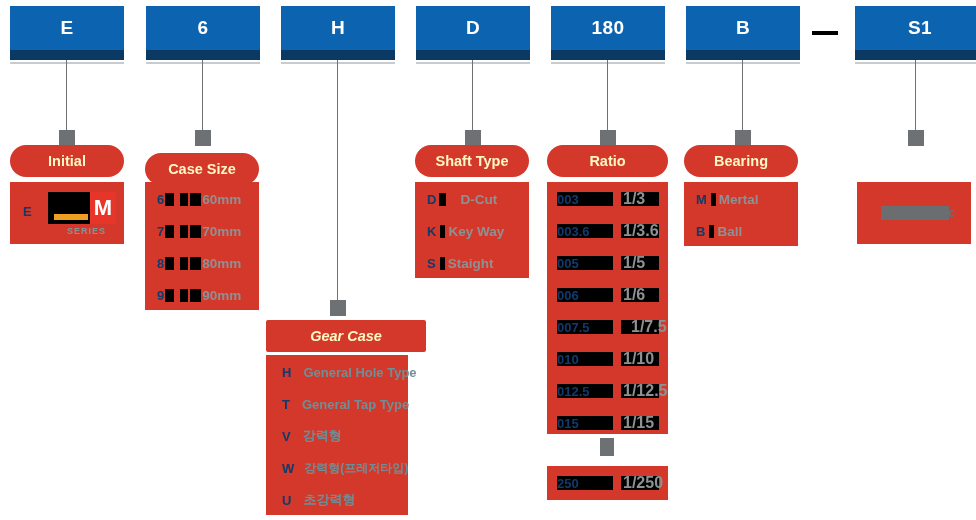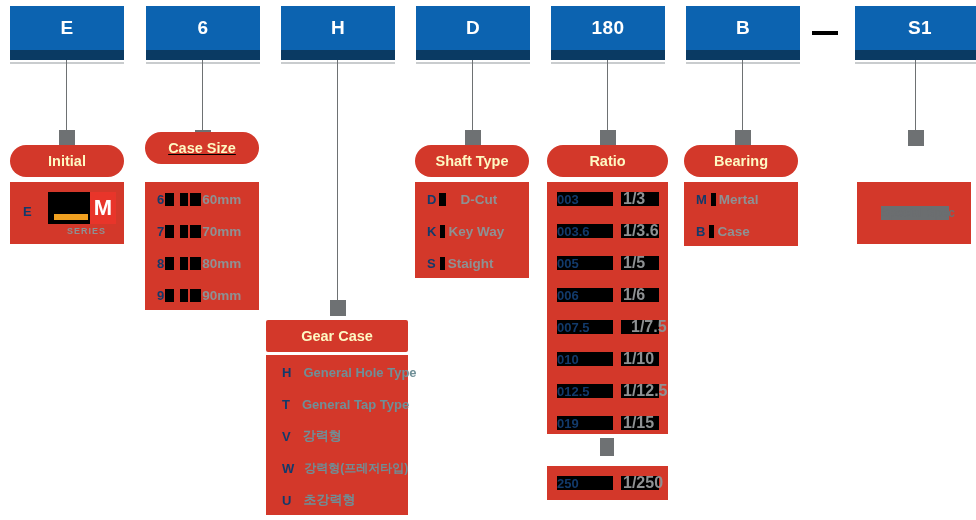--- a/index.html
+++ b/index.html
@@ -177,21 +177,21 @@
     <div style="position:absolute;left:13px;top:22px;color:#123a6b;font-weight:700;font-size:13px;">E</div>
     <div class="logo" style="left:38px;top:10px;width:68px;height:32px;">
       <div class="orange" style="left:6px;bottom:4px;width:34px;height:6px;"></div>
       <div class="mtile">
         <b>M</b>
       </div>
     </div>
     <div class="serieslbl" style="left:57px;top:44px;">SERIES</div>
   </div>
 
-  <div class="pill" style="left:145px;top:132px;width:114px;text-decoration:underline;">
+  <div class="pill" style="left:145px;top:153px;width:114px;">
     <span>Case Size</span>
   </div>
   <div class="panel" style="left:145px;top:182px;width:114px;height:128px;">
 
     <div class="row" style="top:6px;">
       <span class="key">6</span>
       <span class="bar" style="width:9px;margin-left:1px;"></span>
       <span class="bar" style="width:8px;margin-left:6px;"></span>
       <span class="bar" style="width:11px;margin-left:2px;"></span>
       <span class="gtext" style="margin-left:1px;">60mm</span>
@@ -215,21 +215,21 @@
 
     <div class="row" style="top:102px;">
       <span class="key">9</span>
       <span class="bar" style="width:9px;margin-left:1px;"></span>
       <span class="bar" style="width:8px;margin-left:6px;"></span>
       <span class="bar" style="width:11px;margin-left:2px;"></span>
       <span class="gtext" style="margin-left:1px;">90mm</span>
     </div>
   </div>
 
-  <div class="pill" style="left:266px;top:320px;width:142px;border-radius:2px;">
+  <div class="pill" style="left:266px;top:320px;width:160px;border-radius:2px;font-style:italic;">
     <span>Gear Case</span>
   </div>
   <div class="panel" style="left:266px;top:355px;width:142px;height:160px;">
     <div class="row" style="top:6px;">
       <span class="key" style="margin-left:16px;">H</span>
       <span class="ktext" style="margin-left:12px;">General Hole Type</span>
     </div>
     <div class="row" style="top:38px;">
       <span class="key" style="margin-left:16px;">T</span>
       <span class="ktext" style="margin-left:12px;">General Tap Type</span>
@@ -319,21 +319,21 @@
     <div class="rrow" style="top:198px;">
       <div class="blackband" style="left:10px;top:4px;width:56px;height:14px;"></div>
       <div class="blackband" style="left:74px;top:4px;width:38px;height:14px;"></div>
       <span class="rcode">012.5</span>
       <span class="rval" style="position:absolute;left:76px;">1/12.5</span>
     </div>
 
     <div class="rrow" style="top:230px;">
       <div class="blackband" style="left:10px;top:4px;width:56px;height:14px;"></div>
       <div class="blackband" style="left:74px;top:4px;width:38px;height:14px;"></div>
-      <span class="rcode">019</span>
+      <span class="rcode">015</span>
       <span class="rval" style="position:absolute;left:76px;">1/15</span>
     </div>
   </div>
 
   <div class="panel" style="left:547px;top:466px;width:121px;height:34px;">
     <div class="rrow" style="top:6px;">
       <div class="blackband" style="left:10px;top:4px;width:56px;height:14px;"></div>
       <div class="blackband" style="left:74px;top:4px;width:38px;height:14px;"></div>
       <span class="rcode">250</span>
       <span class="rval" style="position:absolute;left:76px;">1/250</span>
@@ -345,21 +345,21 @@
   </div>
   <div class="panel" style="left:684px;top:182px;width:114px;height:64px;">
     <div class="row" style="top:6px;">
       <span class="key">M</span>
       <span class="bar" style="width:5px;margin-left:4px;"></span>
       <span class="gtext" style="margin-left:3px;">Mertal</span>
     </div>
     <div class="row" style="top:38px;">
       <span class="key">B</span>
       <span class="bar" style="width:5px;margin-left:4px;"></span>
-      <span class="gtext" style="margin-left:3px;">Case</span>
+      <span class="gtext" style="margin-left:3px;">Ball</span>
     </div>
   </div>
 
   <div class="panel" style="left:857px;top:182px;width:114px;height:62px;">
     <div class="greyband" style="left:24px;top:24px;width:68px;height:14px;"></div>
     <span style="position:absolute;left:24px;top:24px;color:#6b6e70;font-size:12px;font-weight:700;white-space:nowrap;">Special Spec</span>
   </div>
 
 </div>
 

